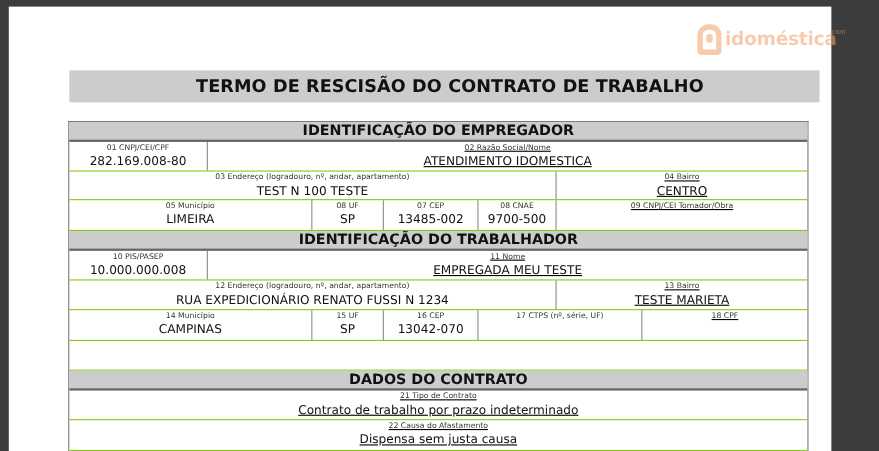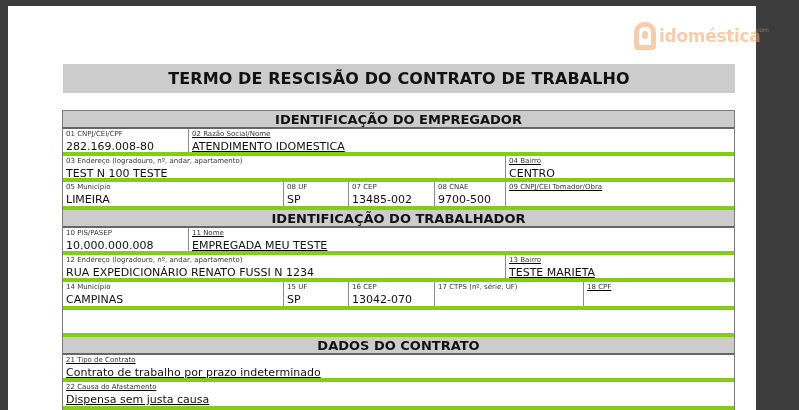--- a/index.html
+++ b/index.html
@@ -4,25 +4,25 @@
 <style>
   html, body { margin:0; padding:0; }
   body { width:799px; height:410px; overflow:hidden; background:#3c3c3c; position:relative; font-family:"DejaVu Sans", sans-serif; }
   .page { position:absolute; left:8px; top:6px; width:748px; height:410px; background:#ffffff; }
   .gutter { position:absolute; left:756px; top:0; width:43px; height:410px; background:#3c3c3c; }
   .logo { position:absolute; left:634px; top:22px; display:flex; align-items:center; opacity:0.55; }
   .logo-mark { width:22px; height:28px; border:5px solid #f2a36b; border-radius:10px 10px 4px 4px; box-sizing:border-box; position:relative; }
   .logo-mark::after { content:""; position:absolute; left:3px; top:4px; width:6px; height:8px; background:#f2a36b; border-radius:3px; }
   .logo-text { font-family:"DejaVu Sans", sans-serif; font-weight:bold; font-size:17px; color:#f2a36b; margin-left:3px; letter-spacing:-0.3px; }
   .logo-sup { font-size:6px; color:#f2a36b; position:absolute; left:120px; top:4px; }
-  .title-bar { position:absolute; left:63px; top:64px; width:672px; height:29px; background:#cccccc; display:flex; align-items:center; justify-content:center; }
+  .title-bar { position:absolute; left:63px; top:64px; width:672px; height:29px; background:#cccccc; display:flex; align-items:center; justify-content:center;padding-left:10px; }
   .title-bar span { font-family:"DejaVu Sans", sans-serif; font-weight:bold; font-size:16px; color:#111; letter-spacing:0.1px; }
   .form { position:absolute; left:62px; top:110px; width:673px; border:1px solid #7a7a7a; border-bottom:none; box-sizing:border-box; }
   .sec { height:18px; background:#cccccc; border-bottom:2px solid #666; display:flex; align-items:center; justify-content:center; font-weight:bold; font-size:13px; color:#111; box-sizing:border-box; }
-  .row { display:flex; border-bottom:4px solid #84cc16; box-sizing:border-box; }
+  .row { display:flex; border-bottom:1px solid #84cc16; box-sizing:border-box;text-align:center; }
   .cell { border-right:1px solid #8a8a8a; padding:1px 3px 0 3px; box-sizing:border-box; overflow:hidden; white-space:nowrap; }
   .cell:last-child { border-right:none;text-decoration:underline; }
   .lbl { font-size:7px; color:#333; line-height:9px; height:9px; }
   .val { font-size:11px; color:#111; line-height:15px; }
   .h27 { height:27px; }
   .h26 { height:26px; }
   .h28 { height:28px; }
 </style>
 </head>
 <body>

